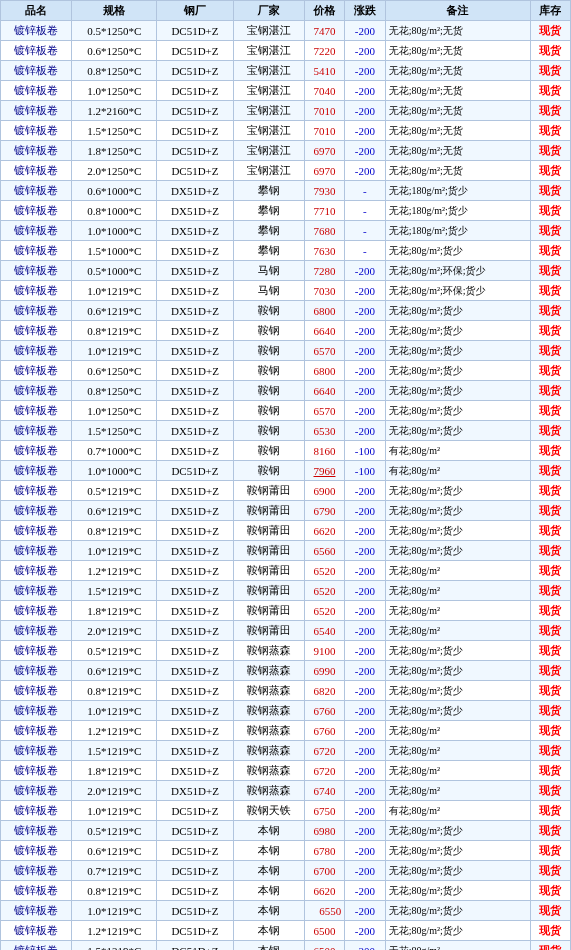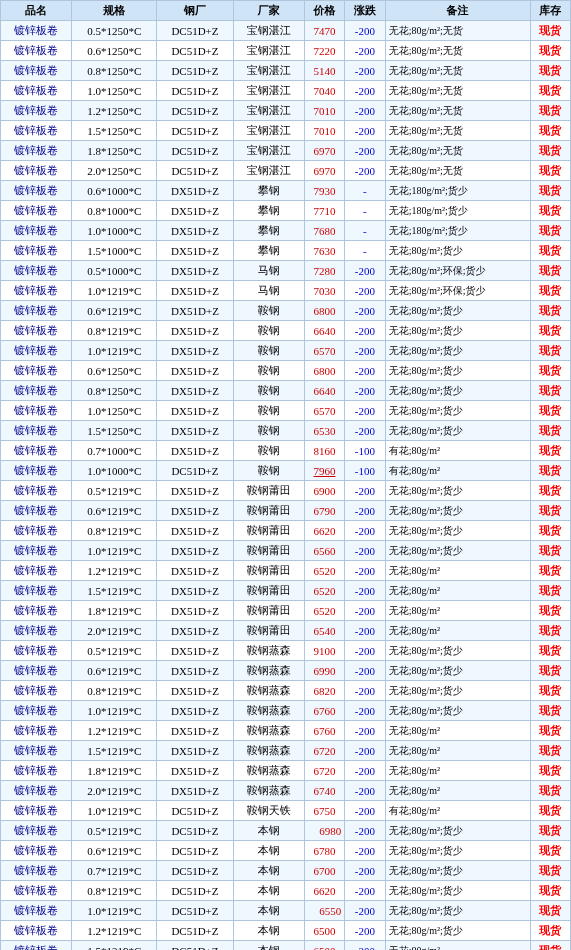--- a/index.html
+++ b/index.html
@@ -69,38 +69,38 @@
         <td style="color: rgb(204, 0, 0);">7220</td>
         <td style="color: rgb(0, 0, 204);">-200</td>
         <td style="text-align: left; font-size: 10px;">无花;80g/m²;无货</td>
         <td style="color: rgb(255, 0, 0); font-weight: bold;">现货</td>
       </tr>
       <tr>
         <td style="color: rgb(0, 0, 139);">镀锌板卷</td>
         <td>0.8*1250*C</td>
         <td>DC51D+Z</td>
         <td>宝钢湛江</td>
-        <td style="color: rgb(204, 0, 0);">5140</td>
+        <td style="color: rgb(204, 0, 0);">5410</td>
         <td style="color: rgb(0, 0, 204);">-200</td>
         <td style="text-align: left; font-size: 10px;">无花;80g/m²;无货</td>
         <td style="color: rgb(255, 0, 0); font-weight: bold;">现货</td>
       </tr>
       <tr>
         <td style="color: rgb(0, 0, 139);">镀锌板卷</td>
         <td>1.0*1250*C</td>
         <td>DC51D+Z</td>
         <td>宝钢湛江</td>
         <td style="color: rgb(204, 0, 0);">7040</td>
         <td style="color: rgb(0, 0, 204);">-200</td>
         <td style="text-align: left; font-size: 10px;">无花;80g/m²;无货</td>
         <td style="color: rgb(255, 0, 0); font-weight: bold;">现货</td>
       </tr>
       <tr>
         <td style="color: rgb(0, 0, 139);">镀锌板卷</td>
-        <td>1.2*1250*C</td>
+        <td>1.2*2160*C</td>
         <td>DC51D+Z</td>
         <td>宝钢湛江</td>
         <td style="color: rgb(204, 0, 0);">7010</td>
         <td style="color: rgb(0, 0, 204);">-200</td>
         <td style="text-align: left; font-size: 10px;">无花;80g/m²;无货</td>
         <td style="color: rgb(255, 0, 0); font-weight: bold;">现货</td>
       </tr>
       <tr>
         <td style="color: rgb(0, 0, 139);">镀锌板卷</td>
         <td>1.5*1250*C</td>
@@ -449,21 +449,21 @@
         <td style="color: rgb(204, 0, 0);">6750</td>
         <td style="color: rgb(0, 0, 204);">-200</td>
         <td style="text-align: left; font-size: 10px;">有花;80g/m²</td>
         <td style="color: rgb(255, 0, 0); font-weight: bold;">现货</td>
       </tr>
       <tr>
         <td style="color: rgb(0, 0, 139);">镀锌板卷</td>
         <td>0.5*1219*C</td>
         <td>DC51D+Z</td>
         <td>本钢</td>
-        <td style="color: rgb(204, 0, 0); text-align: right;">6980</td>
+        <td style="color: rgb(204, 0, 0);">6980</td>
         <td style="color: rgb(0, 0, 204);">-200</td>
         <td style="text-align: left; font-size: 10px;">无花;80g/m²;货少</td>
         <td style="color: rgb(255, 0, 0); font-weight: bold;">现货</td>
       </tr>
       <tr>
         <td style="color: rgb(0, 0, 139);">镀锌板卷</td>
         <td>0.6*1219*C</td>
         <td>DC51D+Z</td>
         <td>本钢</td>
         <td style="color: rgb(204, 0, 0);">6780</td>

